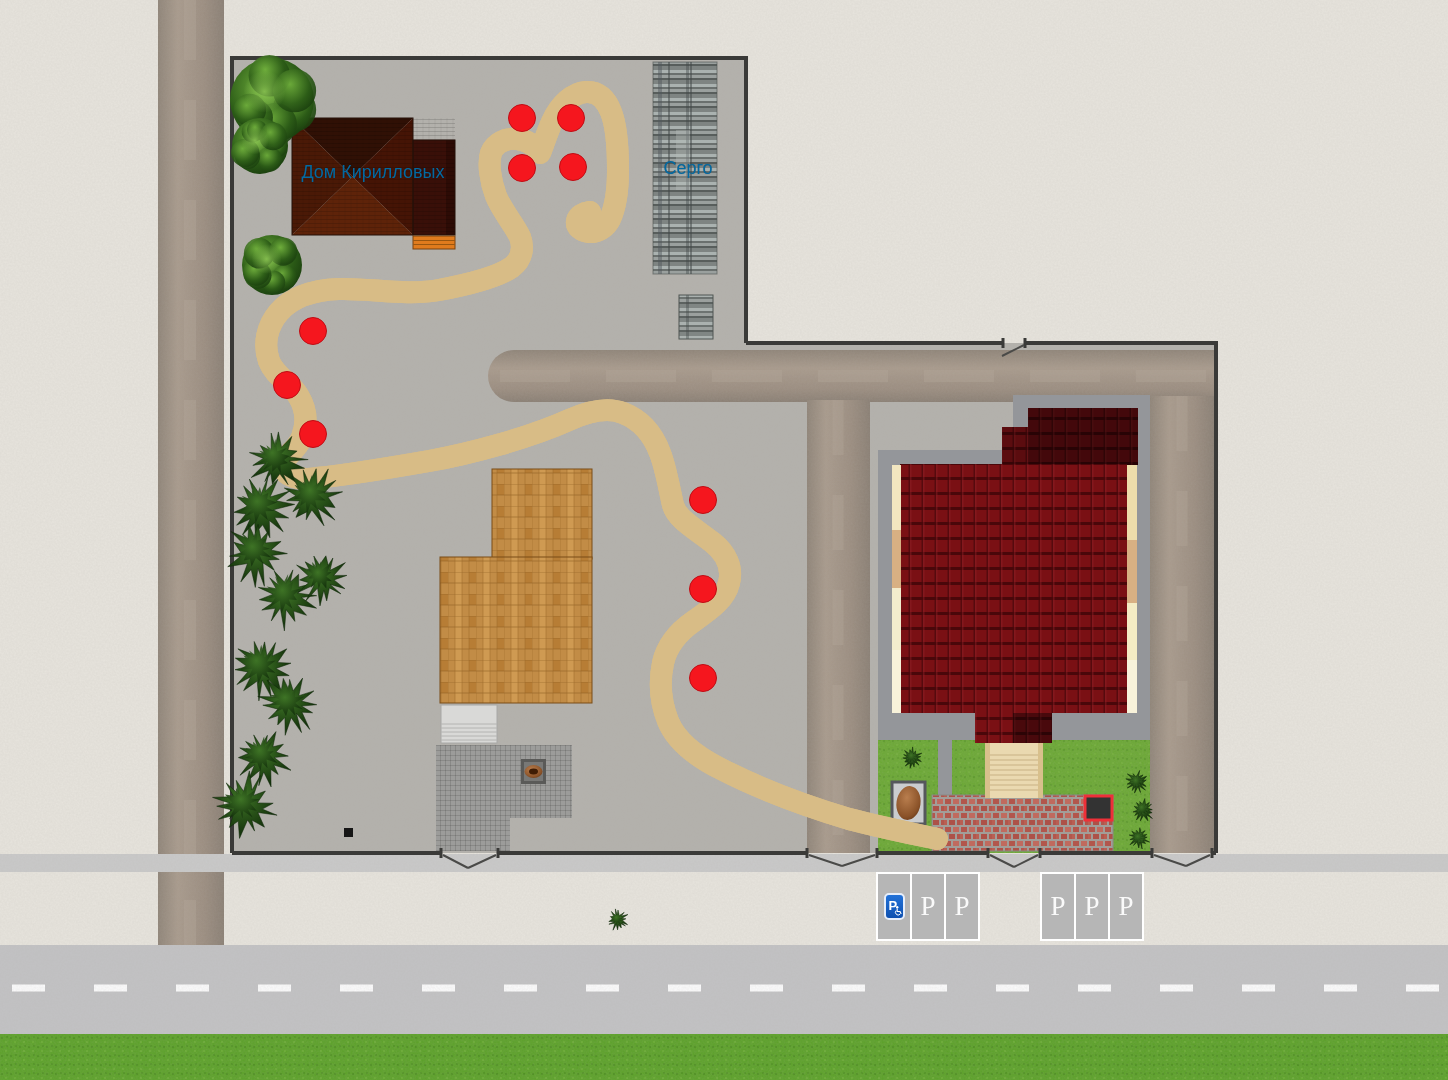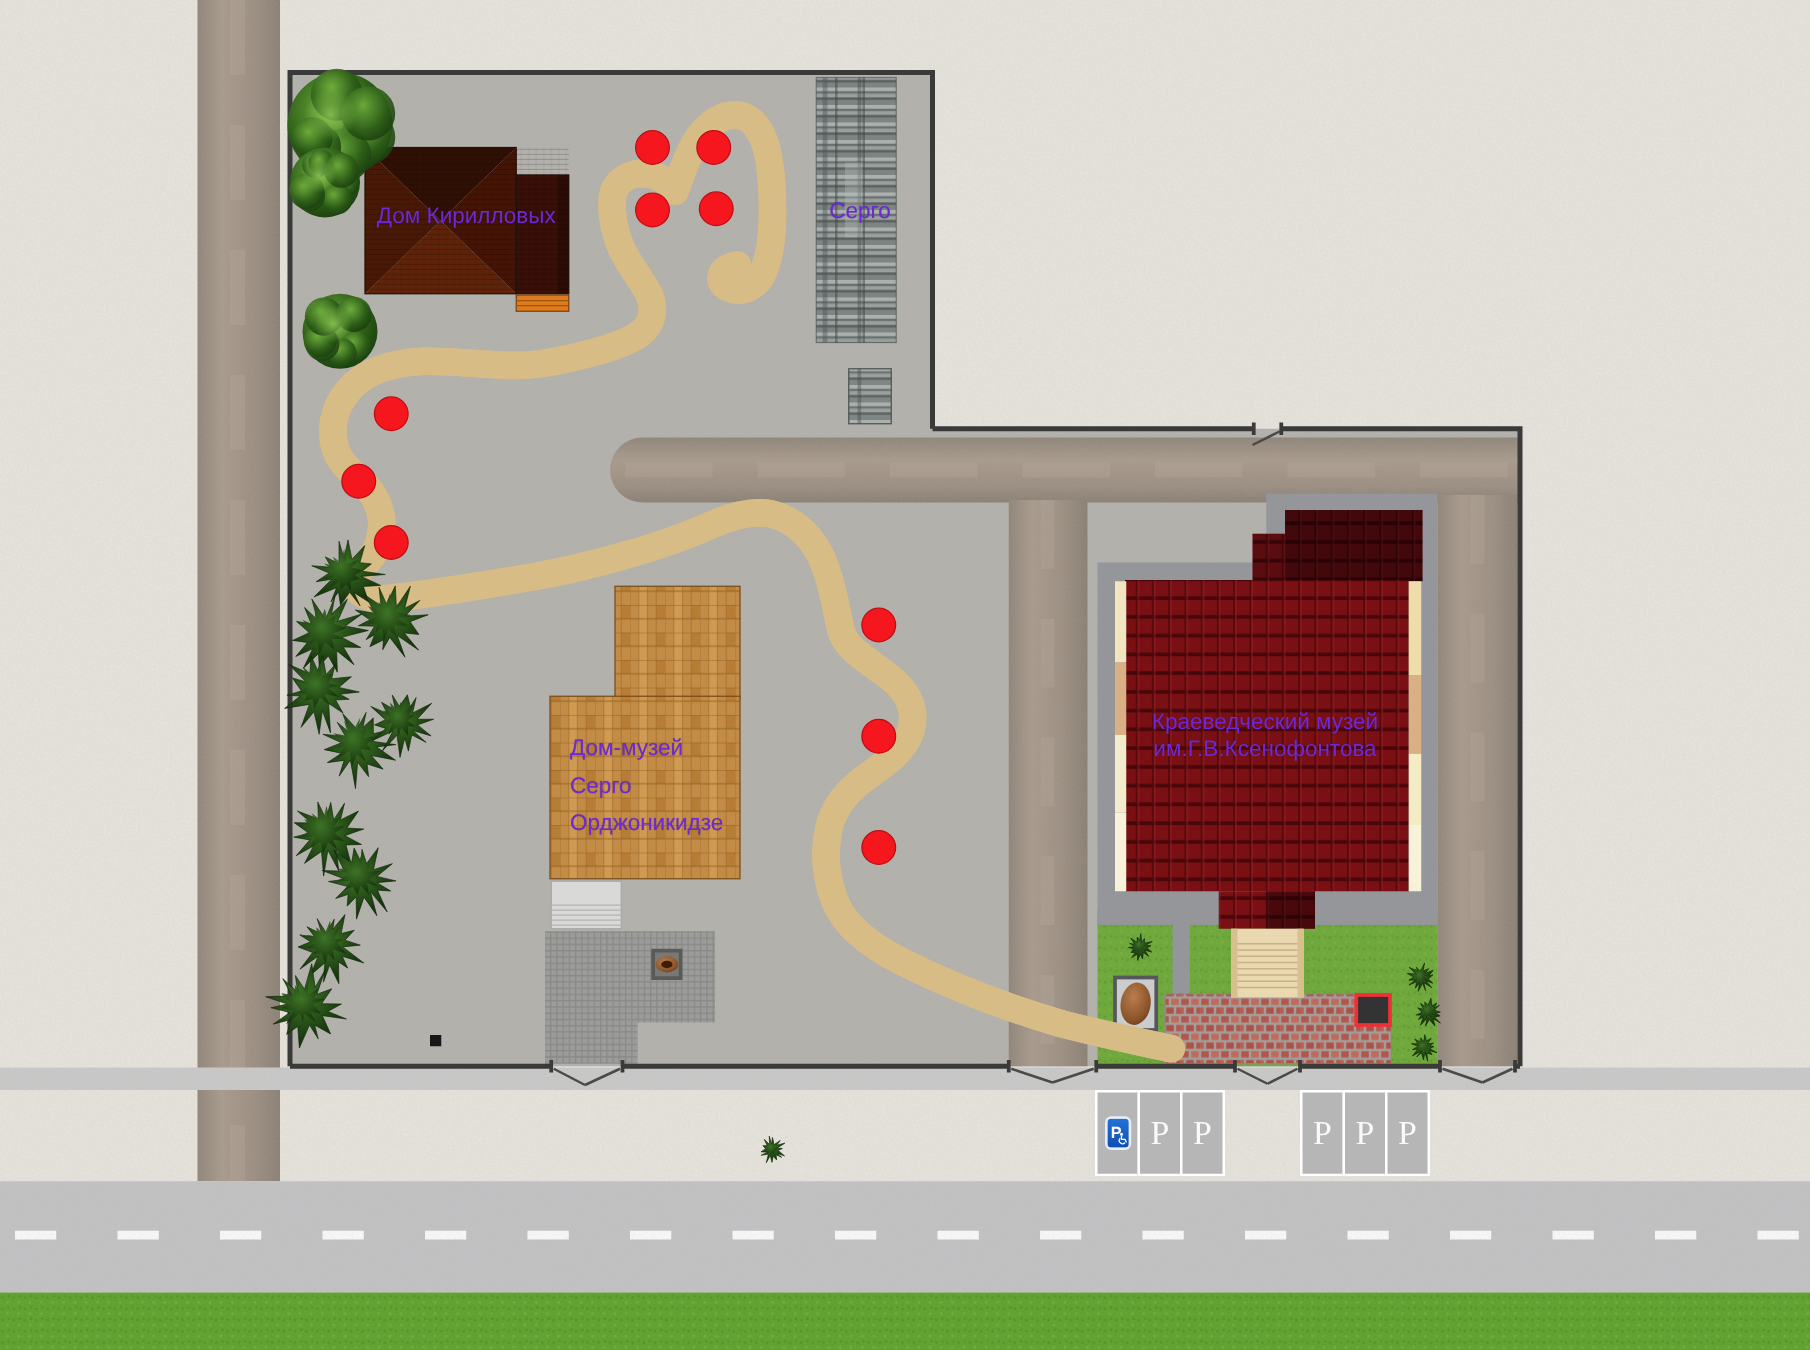--- a/index.html
+++ b/index.html
@@ -1,19 +1,19 @@
 <!DOCTYPE html>
 <html><head>
 <meta charset="utf-8">
 <style>
   html,body{margin:0;padding:0;background:#222;}
   #stage{position:relative;width:1448px;height:1080px;overflow:hidden;
          font-family:"Liberation Sans",sans-serif;background:#e7e4dd;}
   #map-svg{position:absolute;left:0;top:0;}
-  .map-label{position:absolute;color:#6d28d9;font-size:18px;line-height:1;
+  .map-label{position:absolute;color:#0369a1;font-size:18px;line-height:1;
              white-space:nowrap;transform:translateX(-50%);text-shadow:0 0 1px rgba(0,0,0,.25);}
   .map-label.block{transform:none;line-height:30px;}
   .map-label.two-line{line-height:22px;text-align:center;}
   .parking-group{position:absolute;top:872px;display:flex;}
   .stall{width:36px;height:69px;background:#b6b6b6;border:2px solid #fff;
          margin-left:-2px;box-sizing:border-box;display:flex;align-items:center;
          justify-content:center;position:relative;}
   .stall:first-child{margin-left:0;}
   .stall-letter{color:rgba(255,255,255,.93);font-family:"Liberation Serif",serif;
                 font-size:27px;line-height:1;}
@@ -401,29 +401,20 @@
         <circle cx="287" cy="385" r="13.5" fill="#f5161e" stroke="#c00d14" stroke-width="1"></circle>
         <circle cx="313" cy="434" r="13.5" fill="#f5161e" stroke="#c00d14" stroke-width="1"></circle>
         <circle cx="703" cy="500" r="13.5" fill="#f5161e" stroke="#c00d14" stroke-width="1"></circle>
         <circle cx="703" cy="589" r="13.5" fill="#f5161e" stroke="#c00d14" stroke-width="1"></circle>
         <circle cx="703" cy="678" r="13.5" fill="#f5161e" stroke="#c00d14" stroke-width="1"></circle>
       </g>
 </svg>
 
 <div class="map-label" style="left:373px;top:163px">Дом Кирилловых</div>
 <div class="map-label" style="left:688px;top:159px">Серго</div>
-<div class="map-label block" style="left:456px;top:583px">
-  <div>Дом-музей</div>
-  <div>Серго</div>
-  <div>Орджоникидзе</div>
-</div>
-<div class="map-label two-line" style="left:1012px;top:566px">
-  <div>Краеведческий музей</div>
-  <div>им.Г.В.Ксенофонтова</div>
-</div>
 
 <div class="parking-group" style="left:876px">
   <div class="stall">
     <div class="disabled-sign">
       <span class="sign-letter">P</span>
       <svg width="8" height="10" viewBox="0 0 8 10">
         <circle cx="3.2" cy="1.3" r="1.2" fill="#fff"></circle>
         <path d="M3.2 2.5 V5.5 H6 L7.2 8" stroke="#fff" stroke-width="1.1" fill="none"></path>
         <path d="M2.2 4.5 A2.6 2.6 0 1 0 6 8.2" stroke="#fff" stroke-width="1" fill="none"></path>
       </svg>

